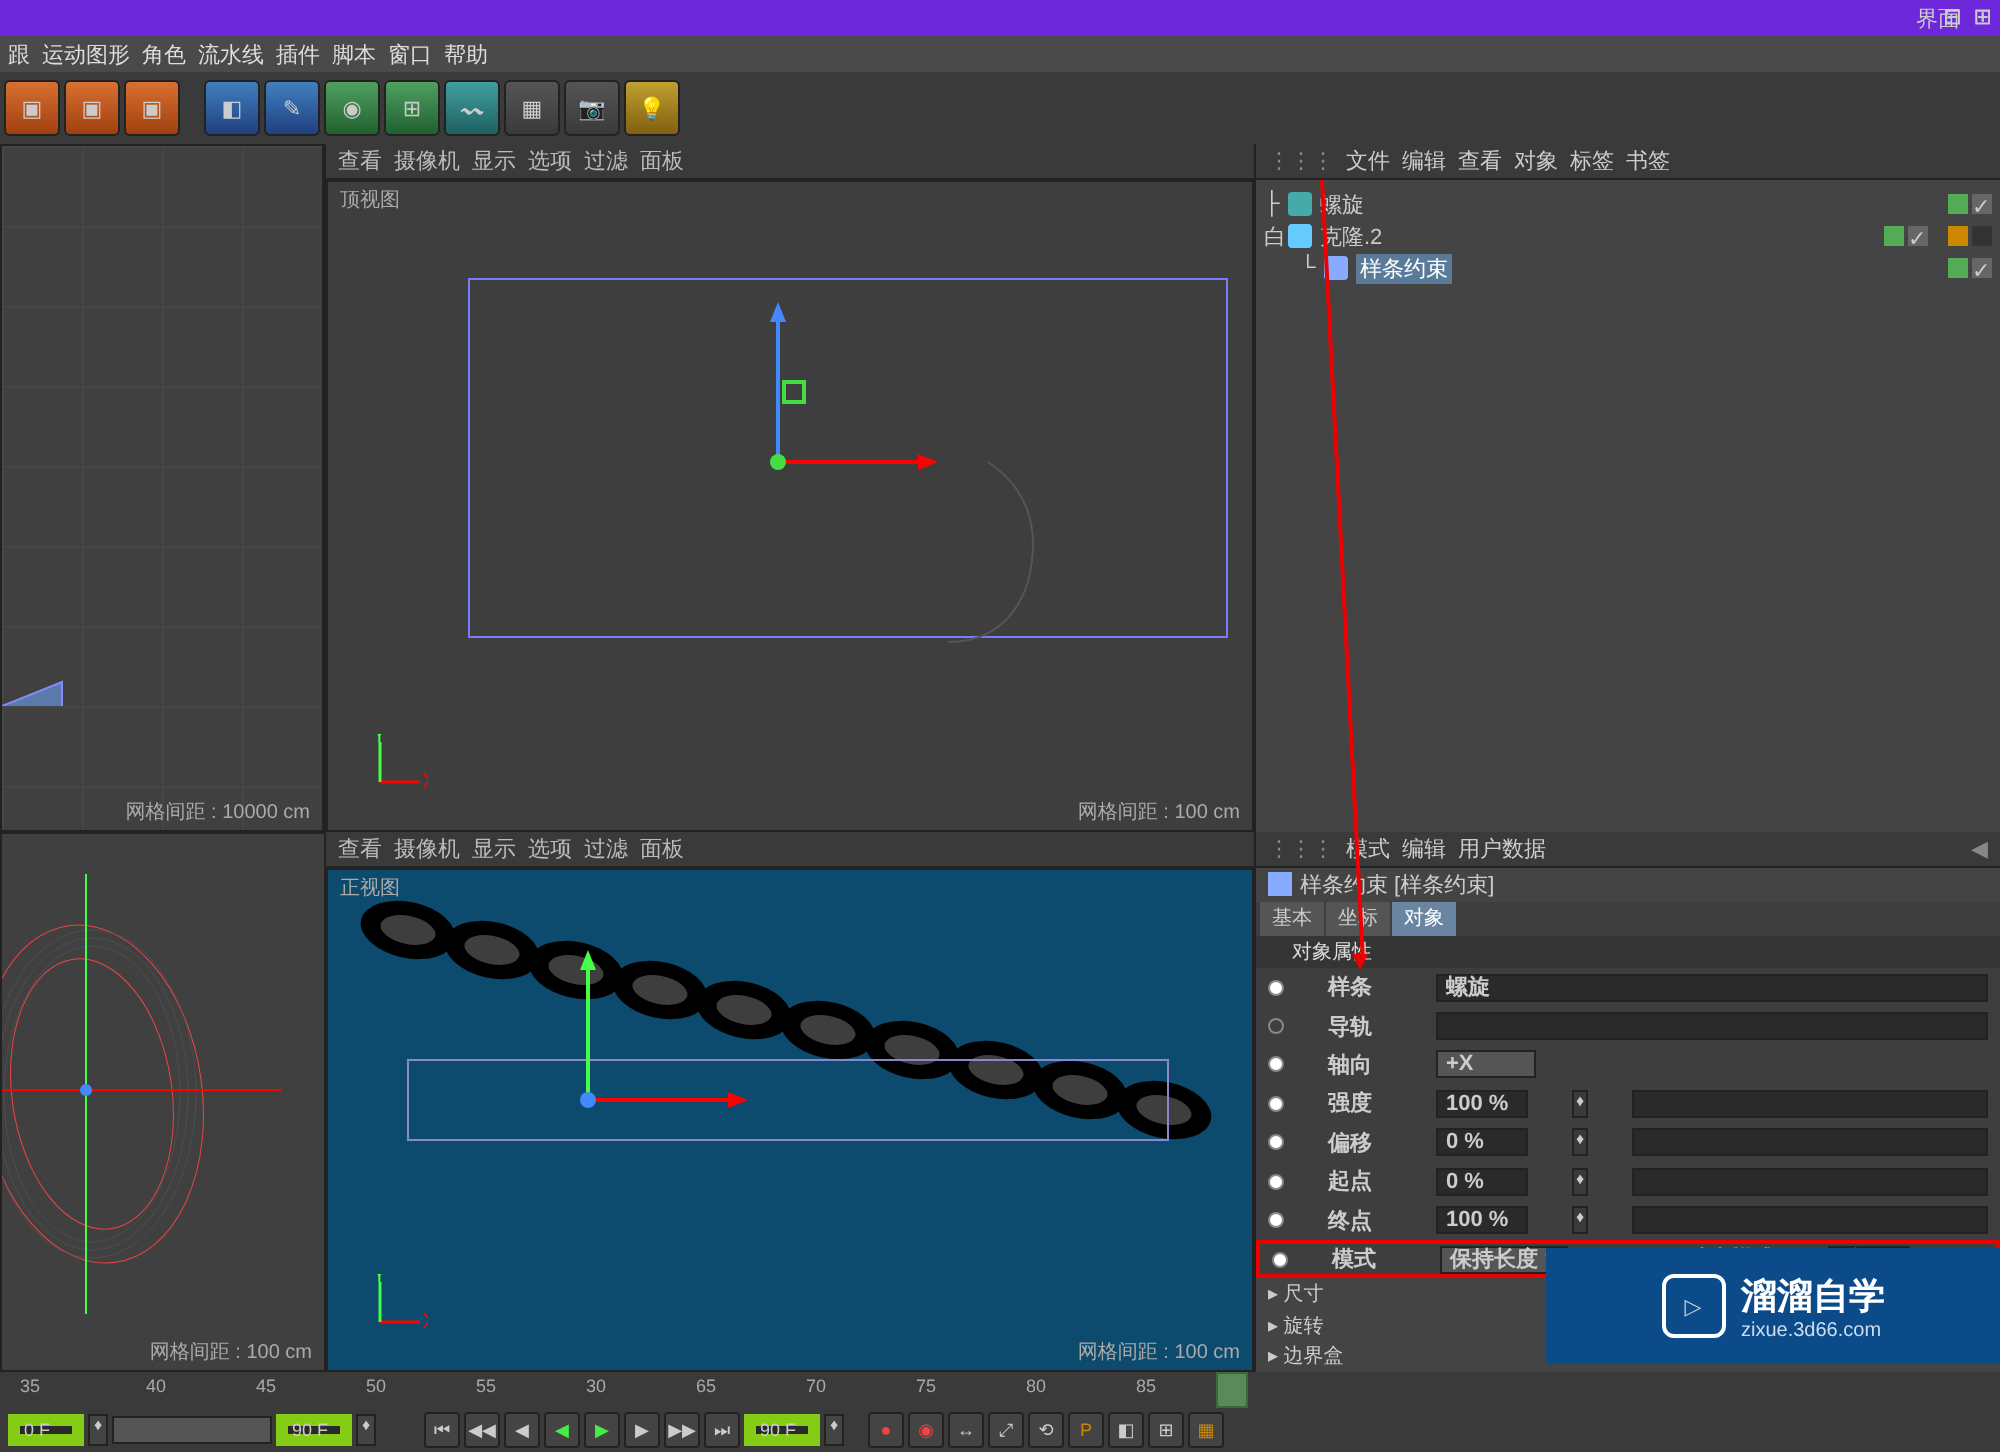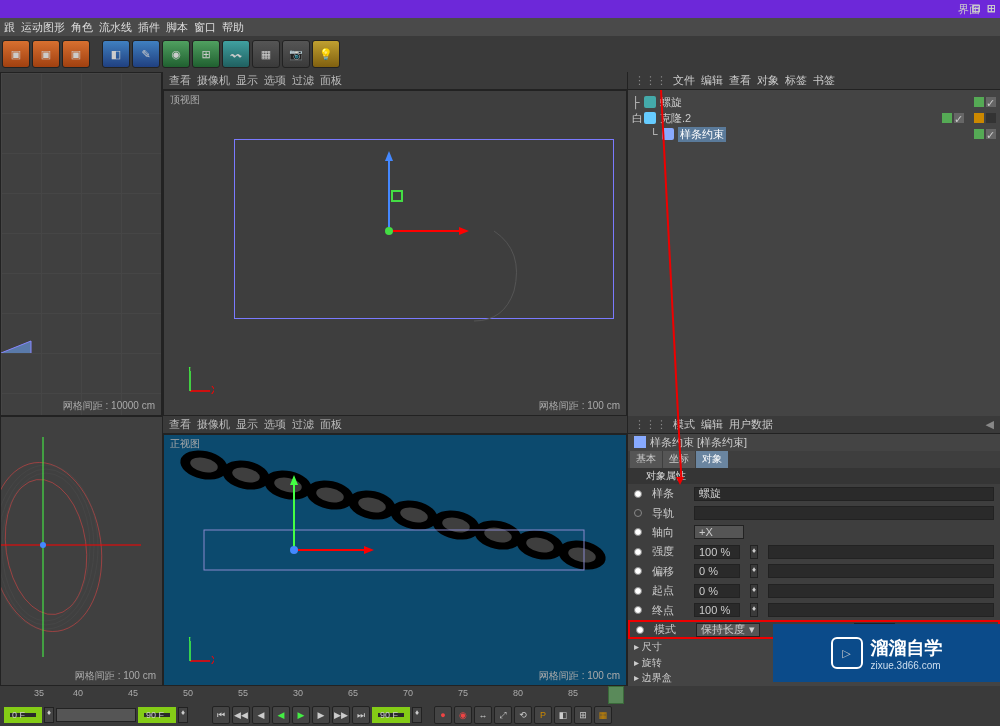--- a/index.html
+++ b/index.html
@@ -42,21 +42,21 @@
 .badge { width: 10px; height: 10px; background: #666; }
 .badge.g { background: #5a5; }
 .badge.o { background: #c80; }
 
 .attr-header { height: 18px; background: #3a3a3a; display: flex; align-items: center; gap: 6px; padding: 0 6px; font-size: 10px; border-bottom: 1px solid #222; }
 .attr-title { height: 18px; background: #444; display: flex; align-items: center; gap: 4px; padding: 0 6px; font-size: 10px; }
 .attr-tabs { height: 18px; display: flex; gap: 1px; padding: 0 2px; }
 .attr-tab { background: #555; padding: 1px 6px; font-size: 10px; color: #ccc; }
 .attr-tab.active { background: #6a85a0; color: #fff; }
 .attr-section-h { height: 16px; background: #353535; padding: 0 18px; font-size: 10px; color: #ddd; display: flex; align-items: center; }
-.attr-row { display: flex; align-items: center; height: 20px; padding: 0 6px; gap: 10px; font-size: 10px; }
+.attr-row { display: flex; align-items: center; height: 20px; padding: 0 6px; gap: 22px; font-size: 10px; font-weight: bold; }
 .attr-row .dot { width: 8px; height: 8px; border: 1px solid #888; border-radius: 50%; }
 .attr-row .dot.on { background: #fff; }
 .attr-row .lbl { width: 32px; color: #ccc; }
 .attr-row .field { flex: 1; height: 14px; background: #2a2a2a; border: 1px solid #222; padding: 0 4px; display: flex; align-items: center; font-size: 10px; }
 .attr-row .dropdown { background: #555; border: 1px solid #222; padding: 0 4px; height: 14px; display: flex; align-items: center; gap: 4px; font-size: 10px; }
 .attr-row .spinner { width: 8px; height: 14px; background: #3a3a3a; border: 1px solid #222; font-size: 8px; text-align: center; }
 .slider-bg { flex: 1; height: 14px; background: #2a2a2a; border: 1px solid #222; }
 .collapse-row { height: 16px; background: #444; padding: 0 6px; font-size: 10px; display: flex; align-items: center; gap: 4px; }
 
 .highlight-box { border: 2px solid #e00; }
@@ -392,21 +392,21 @@
     <div class="collapse-row">▸ 尺寸</div>
     <div class="collapse-row">▸ 旋转</div>
     <div class="collapse-row">▸ 边界盒</div>
   </div>
 </div>
 
 <div class="red-arrow-line" style="left:660px; top:90px; width:2px; height:390px; transform:rotate(-3deg); transform-origin:top"></div>
 <div class="red-arrow-head" style="left:676px; top:477px"></div>
 
 <div class="timeline">
-  <div class="tick-label" style="left:34px">35</div>
+  <div class="tick-label" style="left:10px">35</div>
   <div class="tick-label" style="left:73px">40</div>
   <div class="tick-label" style="left:128px">45</div>
   <div class="tick-label" style="left:183px">50</div>
   <div class="tick-label" style="left:238px">55</div>
   <div class="tick-label" style="left:293px">30</div>
   <div class="tick-label" style="left:348px">65</div>
   <div class="tick-label" style="left:403px">70</div>
   <div class="tick-label" style="left:458px">75</div>
   <div class="tick-label" style="left:513px">80</div>
   <div class="tick-label" style="left:568px">85</div>

